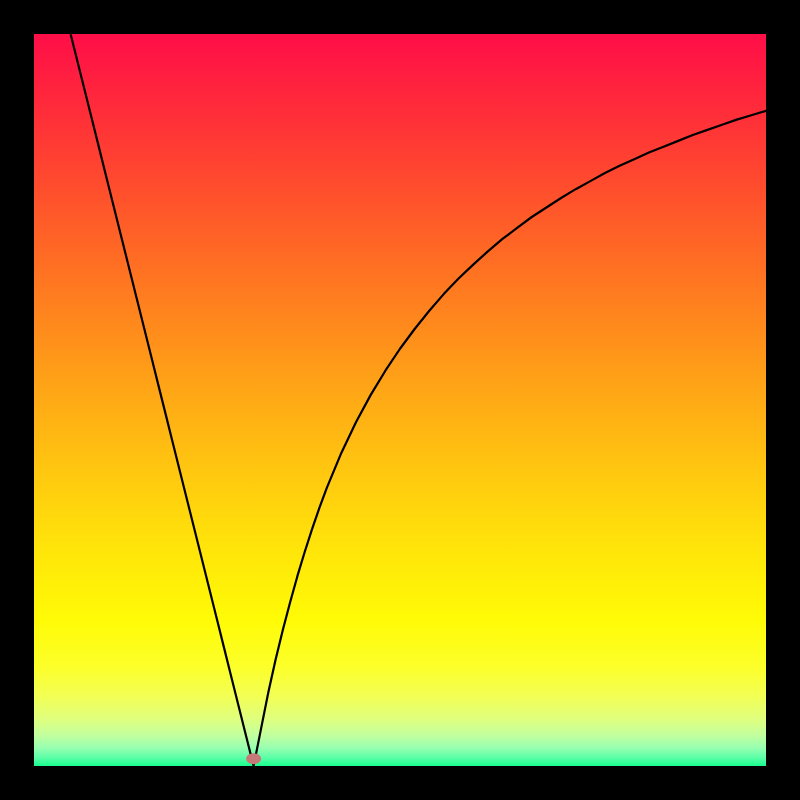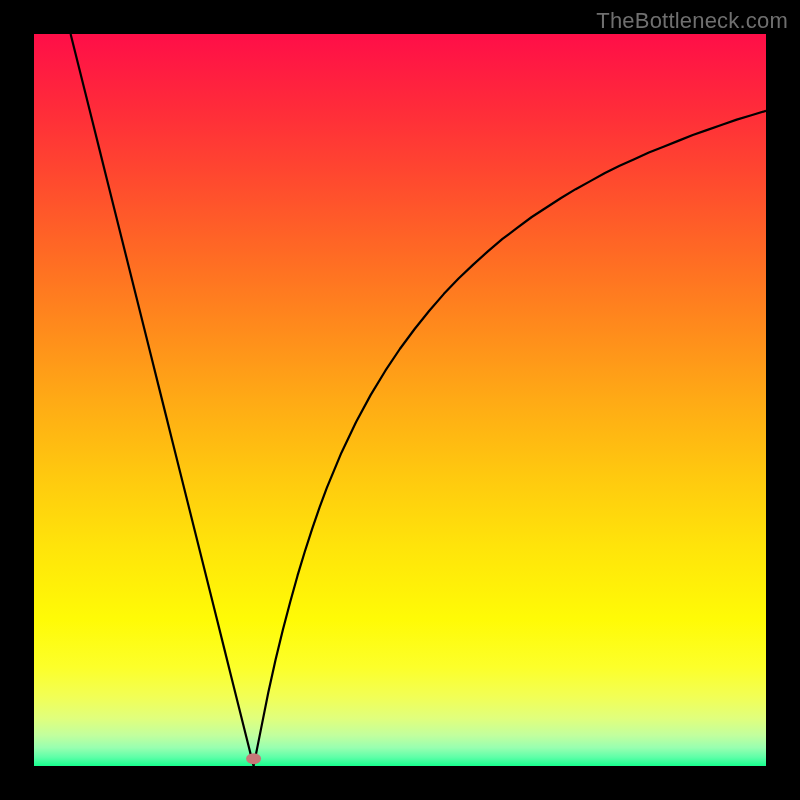--- a/index.html
+++ b/index.html
@@ -36,21 +36,20 @@
     font-weight: 400;
     letter-spacing: 0.2px;
     user-select: none;
   }
   svg { display: block; }
 </style>
 </head>
 <body>
 <div class="frame">
 
-  <div class="watermark">TheBottleneck.com</div>
 
   <div class="plot">
     <svg id="chart-svg" viewBox="0 0 732 732" width="732" height="732" preserveAspectRatio="none">
       <defs>
         <linearGradient id="bg-grad" x1="0" y1="0" x2="0" y2="1">
             <stop offset="0%" stop-color="#ff0e48"></stop>
             <stop offset="10%" stop-color="#ff2b3a"></stop>
             <stop offset="20%" stop-color="#ff4a2e"></stop>
             <stop offset="30%" stop-color="#ff6a24"></stop>
             <stop offset="40%" stop-color="#ff8a1c"></stop>

